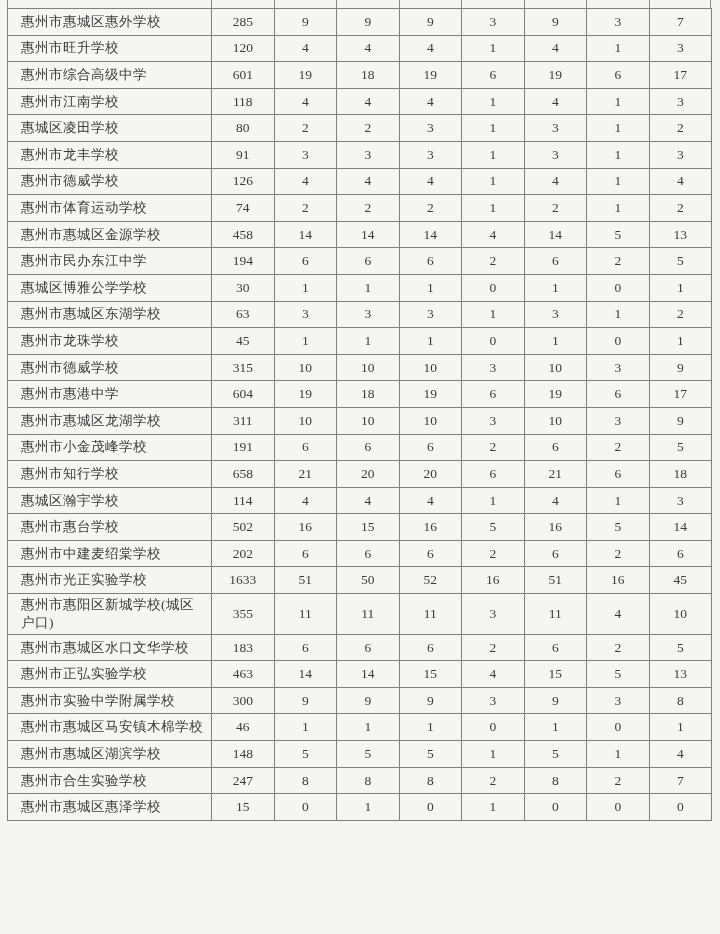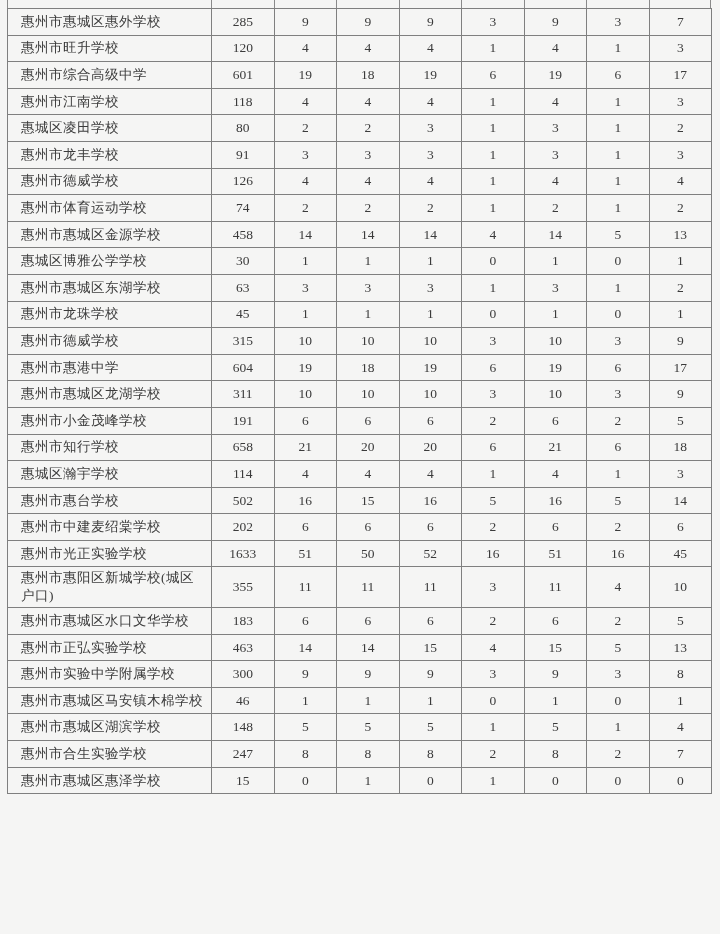--- a/index.html
+++ b/index.html
@@ -185,20 +185,31 @@
           <td class="num-cell">458</td>
           <td class="num-cell">14</td>
           <td class="num-cell">14</td>
           <td class="num-cell">14</td>
           <td class="num-cell">4</td>
           <td class="num-cell">14</td>
           <td class="num-cell">5</td>
           <td class="num-cell">13</td>
         </tr>
         <tr>
+          <td class="name-cell">惠州市民办东江中学</td>
+          <td class="num-cell">194</td>
+          <td class="num-cell">6</td>
+          <td class="num-cell">6</td>
+          <td class="num-cell">6</td>
+          <td class="num-cell">2</td>
+          <td class="num-cell">6</td>
+          <td class="num-cell">2</td>
+          <td class="num-cell">5</td>
+        </tr>
+        <tr>
           <td class="name-cell">惠城区博雅公学学校</td>
           <td class="num-cell">30</td>
           <td class="num-cell">1</td>
           <td class="num-cell">1</td>
           <td class="num-cell">1</td>
           <td class="num-cell">0</td>
           <td class="num-cell">1</td>
           <td class="num-cell">0</td>
           <td class="num-cell">1</td>
         </tr>

